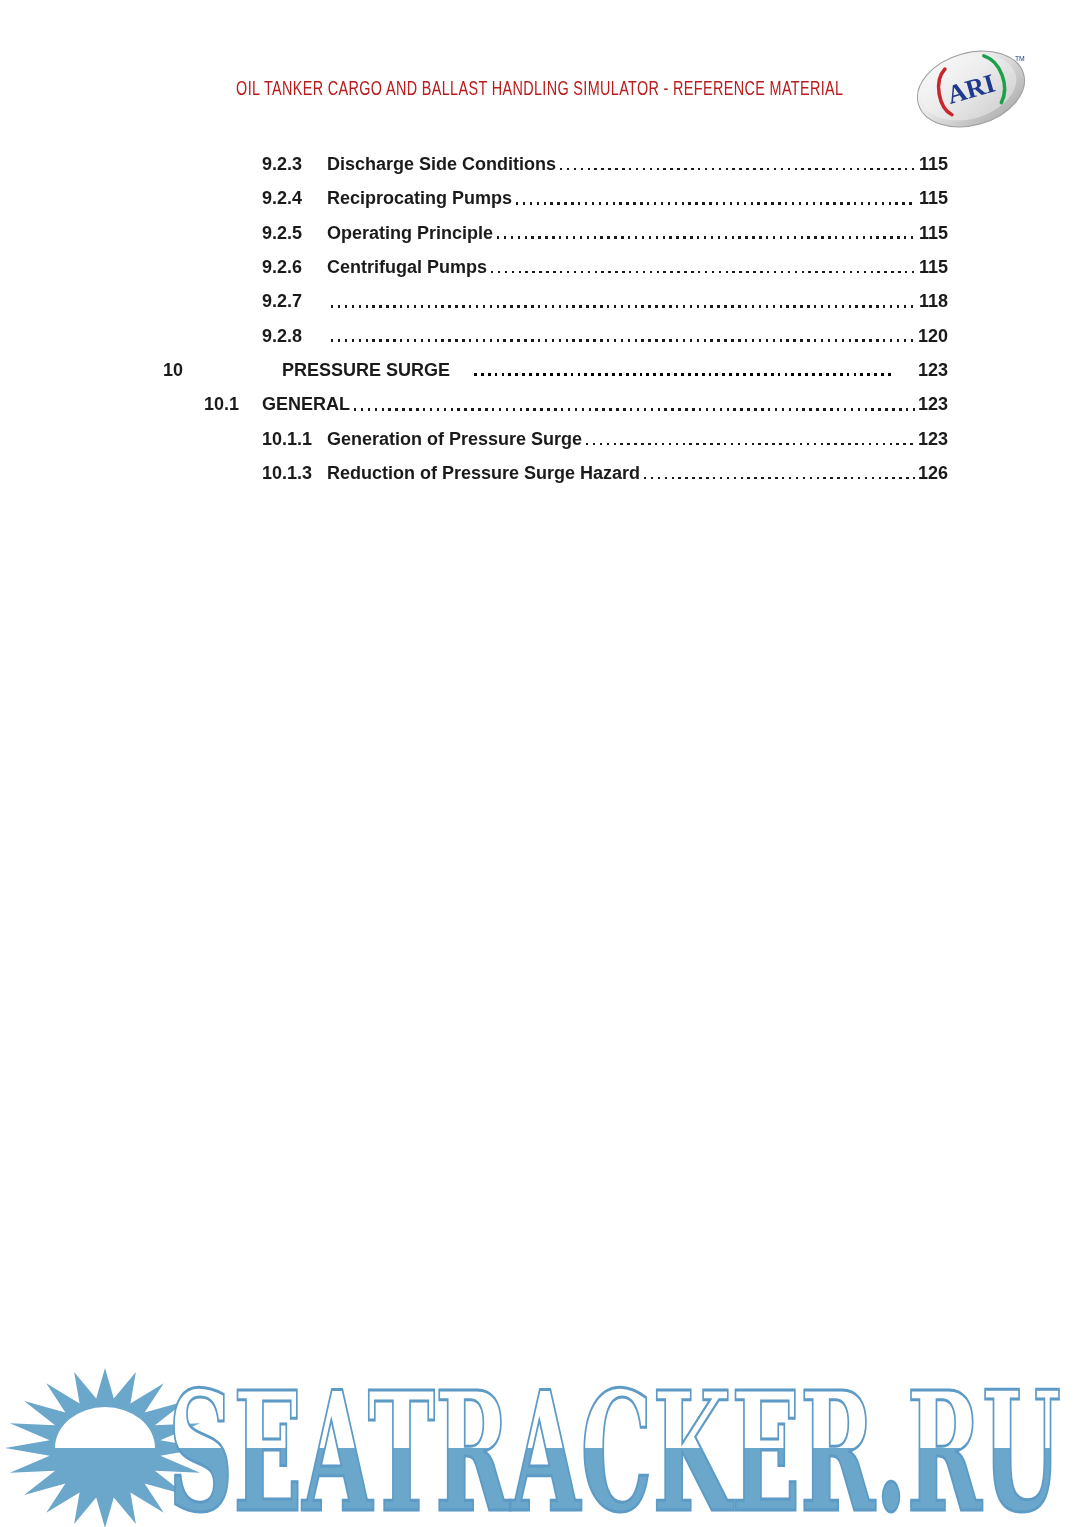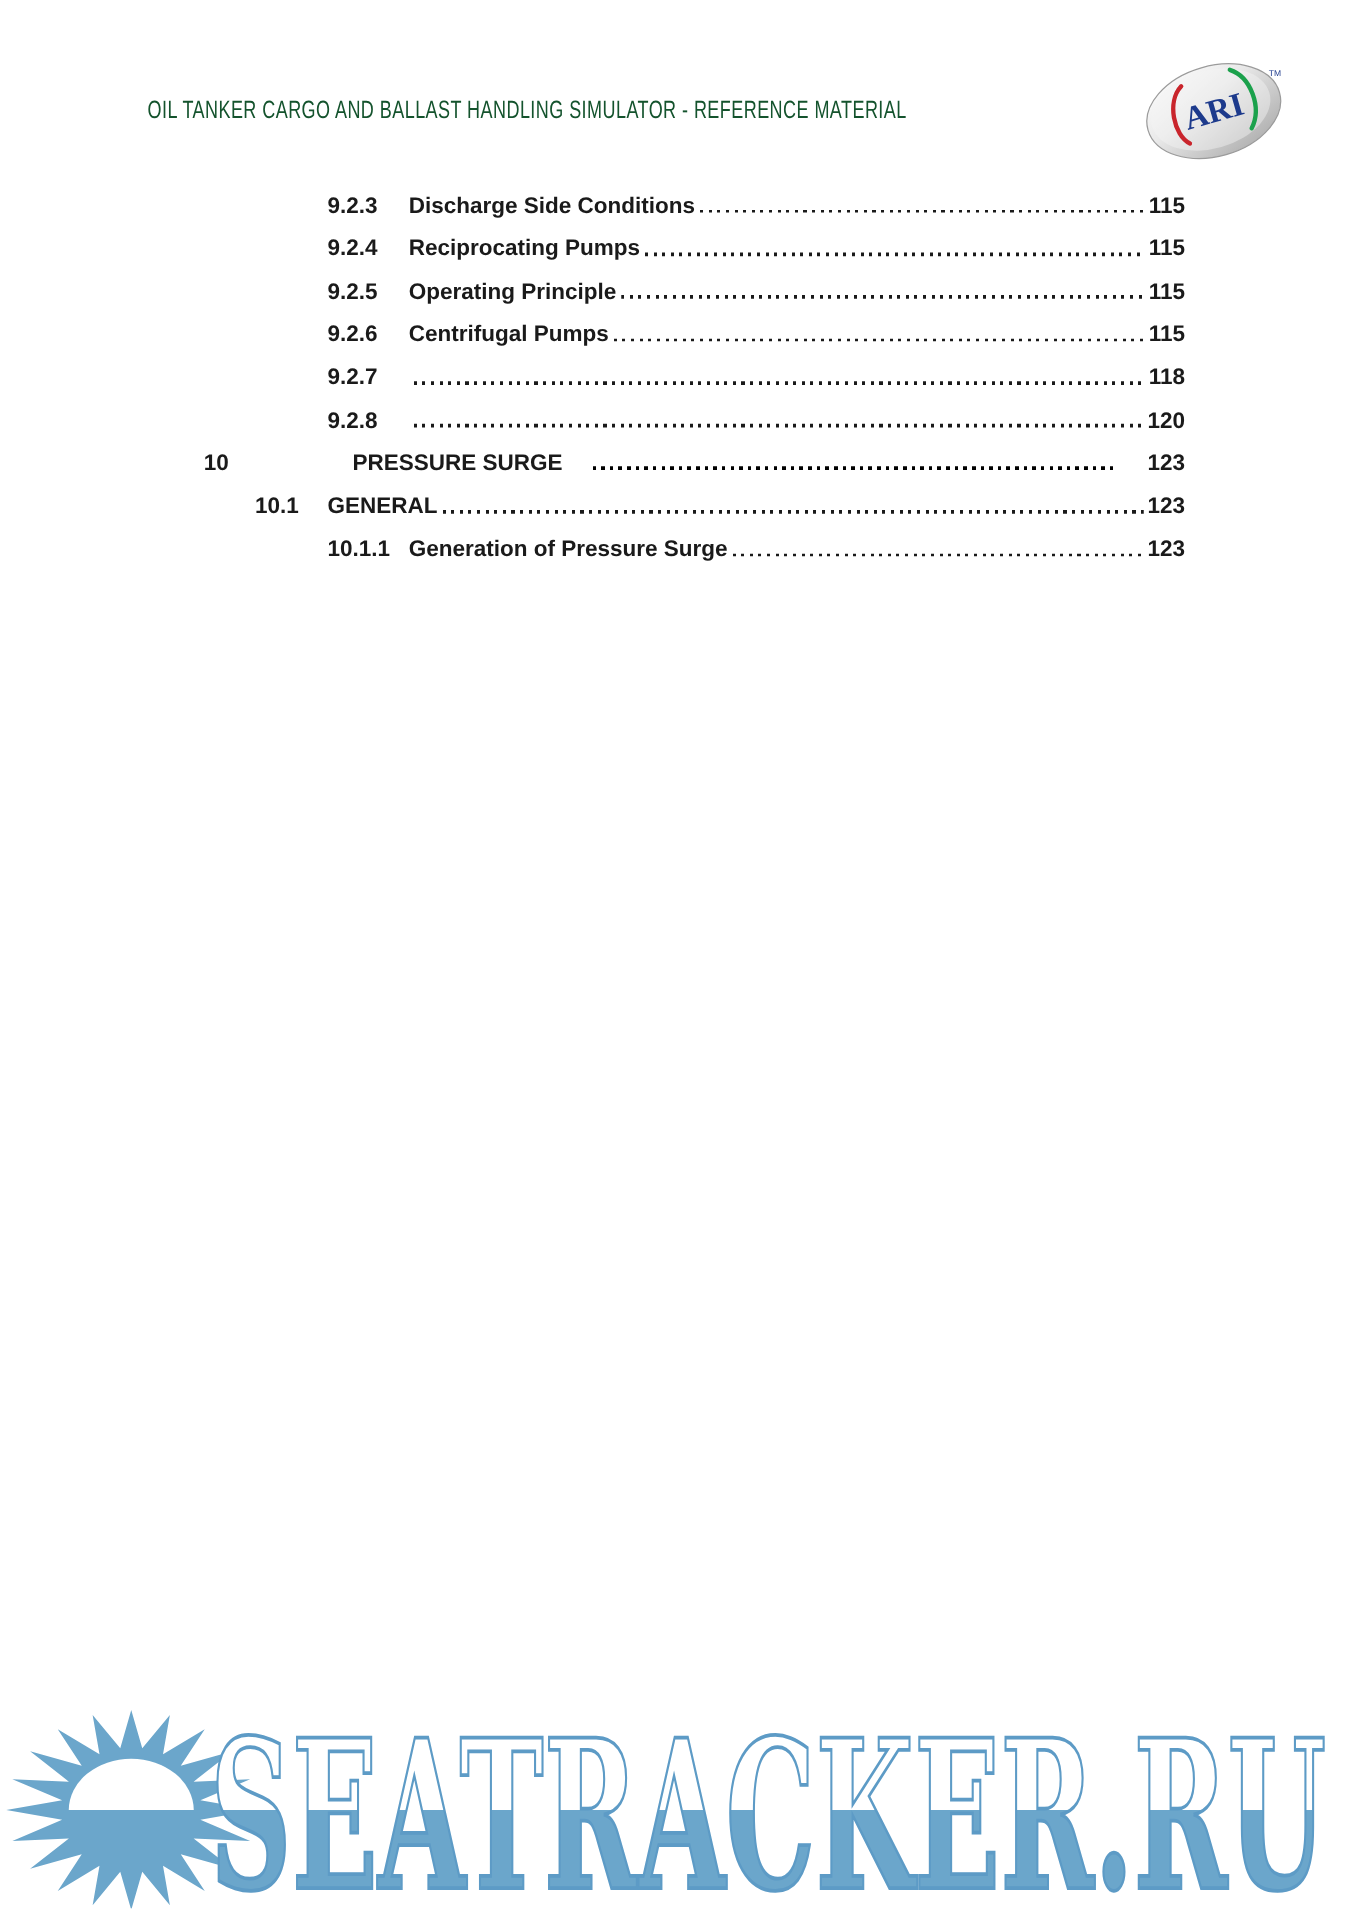--- a/index.html
+++ b/index.html
@@ -11,22 +11,22 @@
     overflow: hidden;
     font-family: "Liberation Sans", "DejaVu Sans", sans-serif;
   }
 
   
   .header {
     position: absolute;
     top: 75px;
     left: 0;
     width: 1080px;
-    text-align: left;
-    color: #14532d;
+    text-align: center;
+    color: #b91c1c;
     font-size: 20px;
     line-height: 26px;
     white-space: nowrap;
   }
   .header .hdr-inner {
     display: inline-block;
     transform: scaleX(0.72);
     transform-origin: 50% 50%;
     letter-spacing: 0.5px;
   }
@@ -168,20 +168,26 @@
       <span class="title">GENERAL</span>
       <span class="leader"></span>
       <span class="pg">123</span>
     </div>
     <div class="toc-row lvl3">
       <span class="num">10.1.1</span>
       <span class="title">Generation of Pressure Surge</span>
       <span class="leader"></span>
       <span class="pg">123</span>
     </div>
+    <div class="toc-row lvl3">
+      <span class="num">10.1.3</span>
+      <span class="title">Reduction of Pressure Surge Hazard</span>
+      <span class="leader"></span>
+      <span class="pg">126</span>
+    </div>
   </div>
 
   <svg class="watermark-svg" viewBox="0 0 1080 167">
     <defs>
       <linearGradient id="wmSplit" gradientUnits="userSpaceOnUse" x1="0" y1="30" x2="0" y2="150">
         <stop offset="0.483" stop-color="#ffffff"></stop>
         <stop offset="0.483" stop-color="#6ba6cb"></stop>
       </linearGradient>
     </defs>
     <polygon id="sun-star" fill="#6ba6cb" points="105.0,8.0 113.8,38.6 135.9,11.9 130.4,43.4 163.8,23.3 144.6,52.6 185.9,41.0 154.9,65.3 200.1,63.3 160.3,80.2 205.0,88.0 160.3,95.8 200.1,112.7 154.9,110.7 185.9,135.0 144.6,123.4 163.8,152.7 130.4,132.6 135.9,164.1 113.8,137.4 105.0,168.0 96.2,137.4 74.1,164.1 79.6,132.6 46.2,152.7 65.4,123.4 24.1,135.0 55.1,110.7 9.9,112.7 49.7,95.8 5.0,88.0 49.7,80.2 9.9,63.3 55.1,65.3 24.1,41.0 65.4,52.6 46.2,23.3 79.6,43.4 74.1,11.9 96.2,38.6"></polygon>

